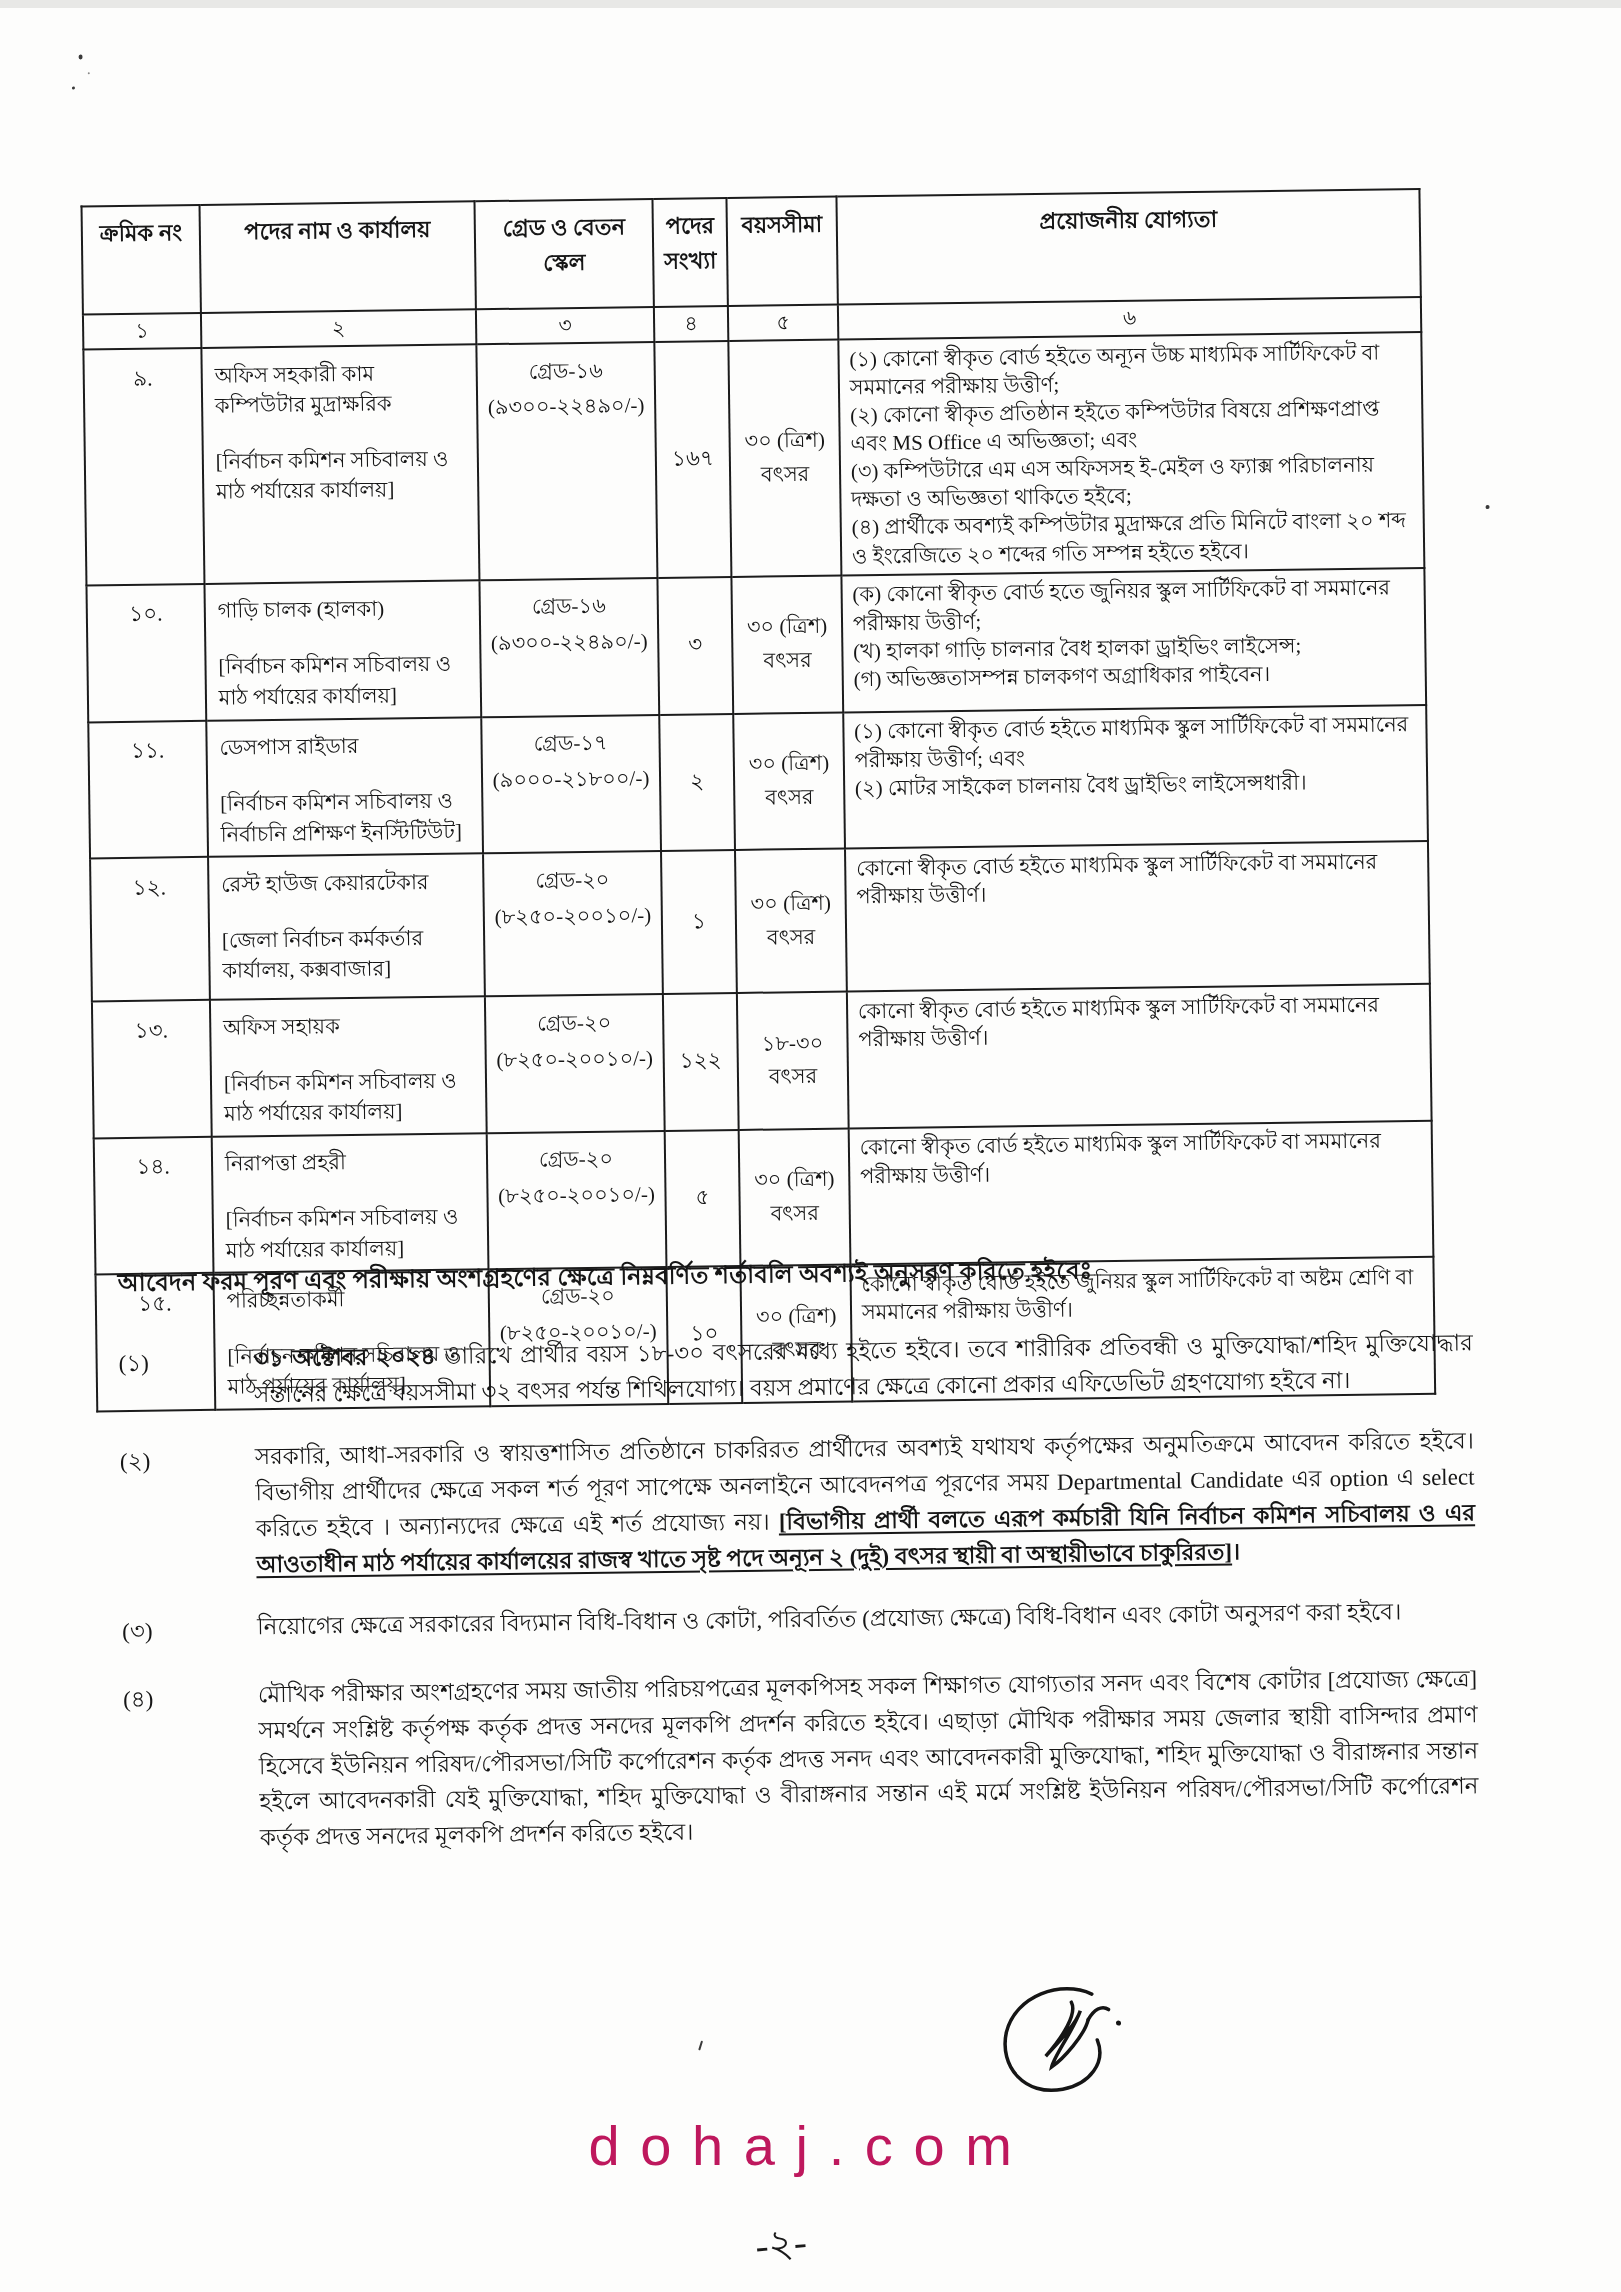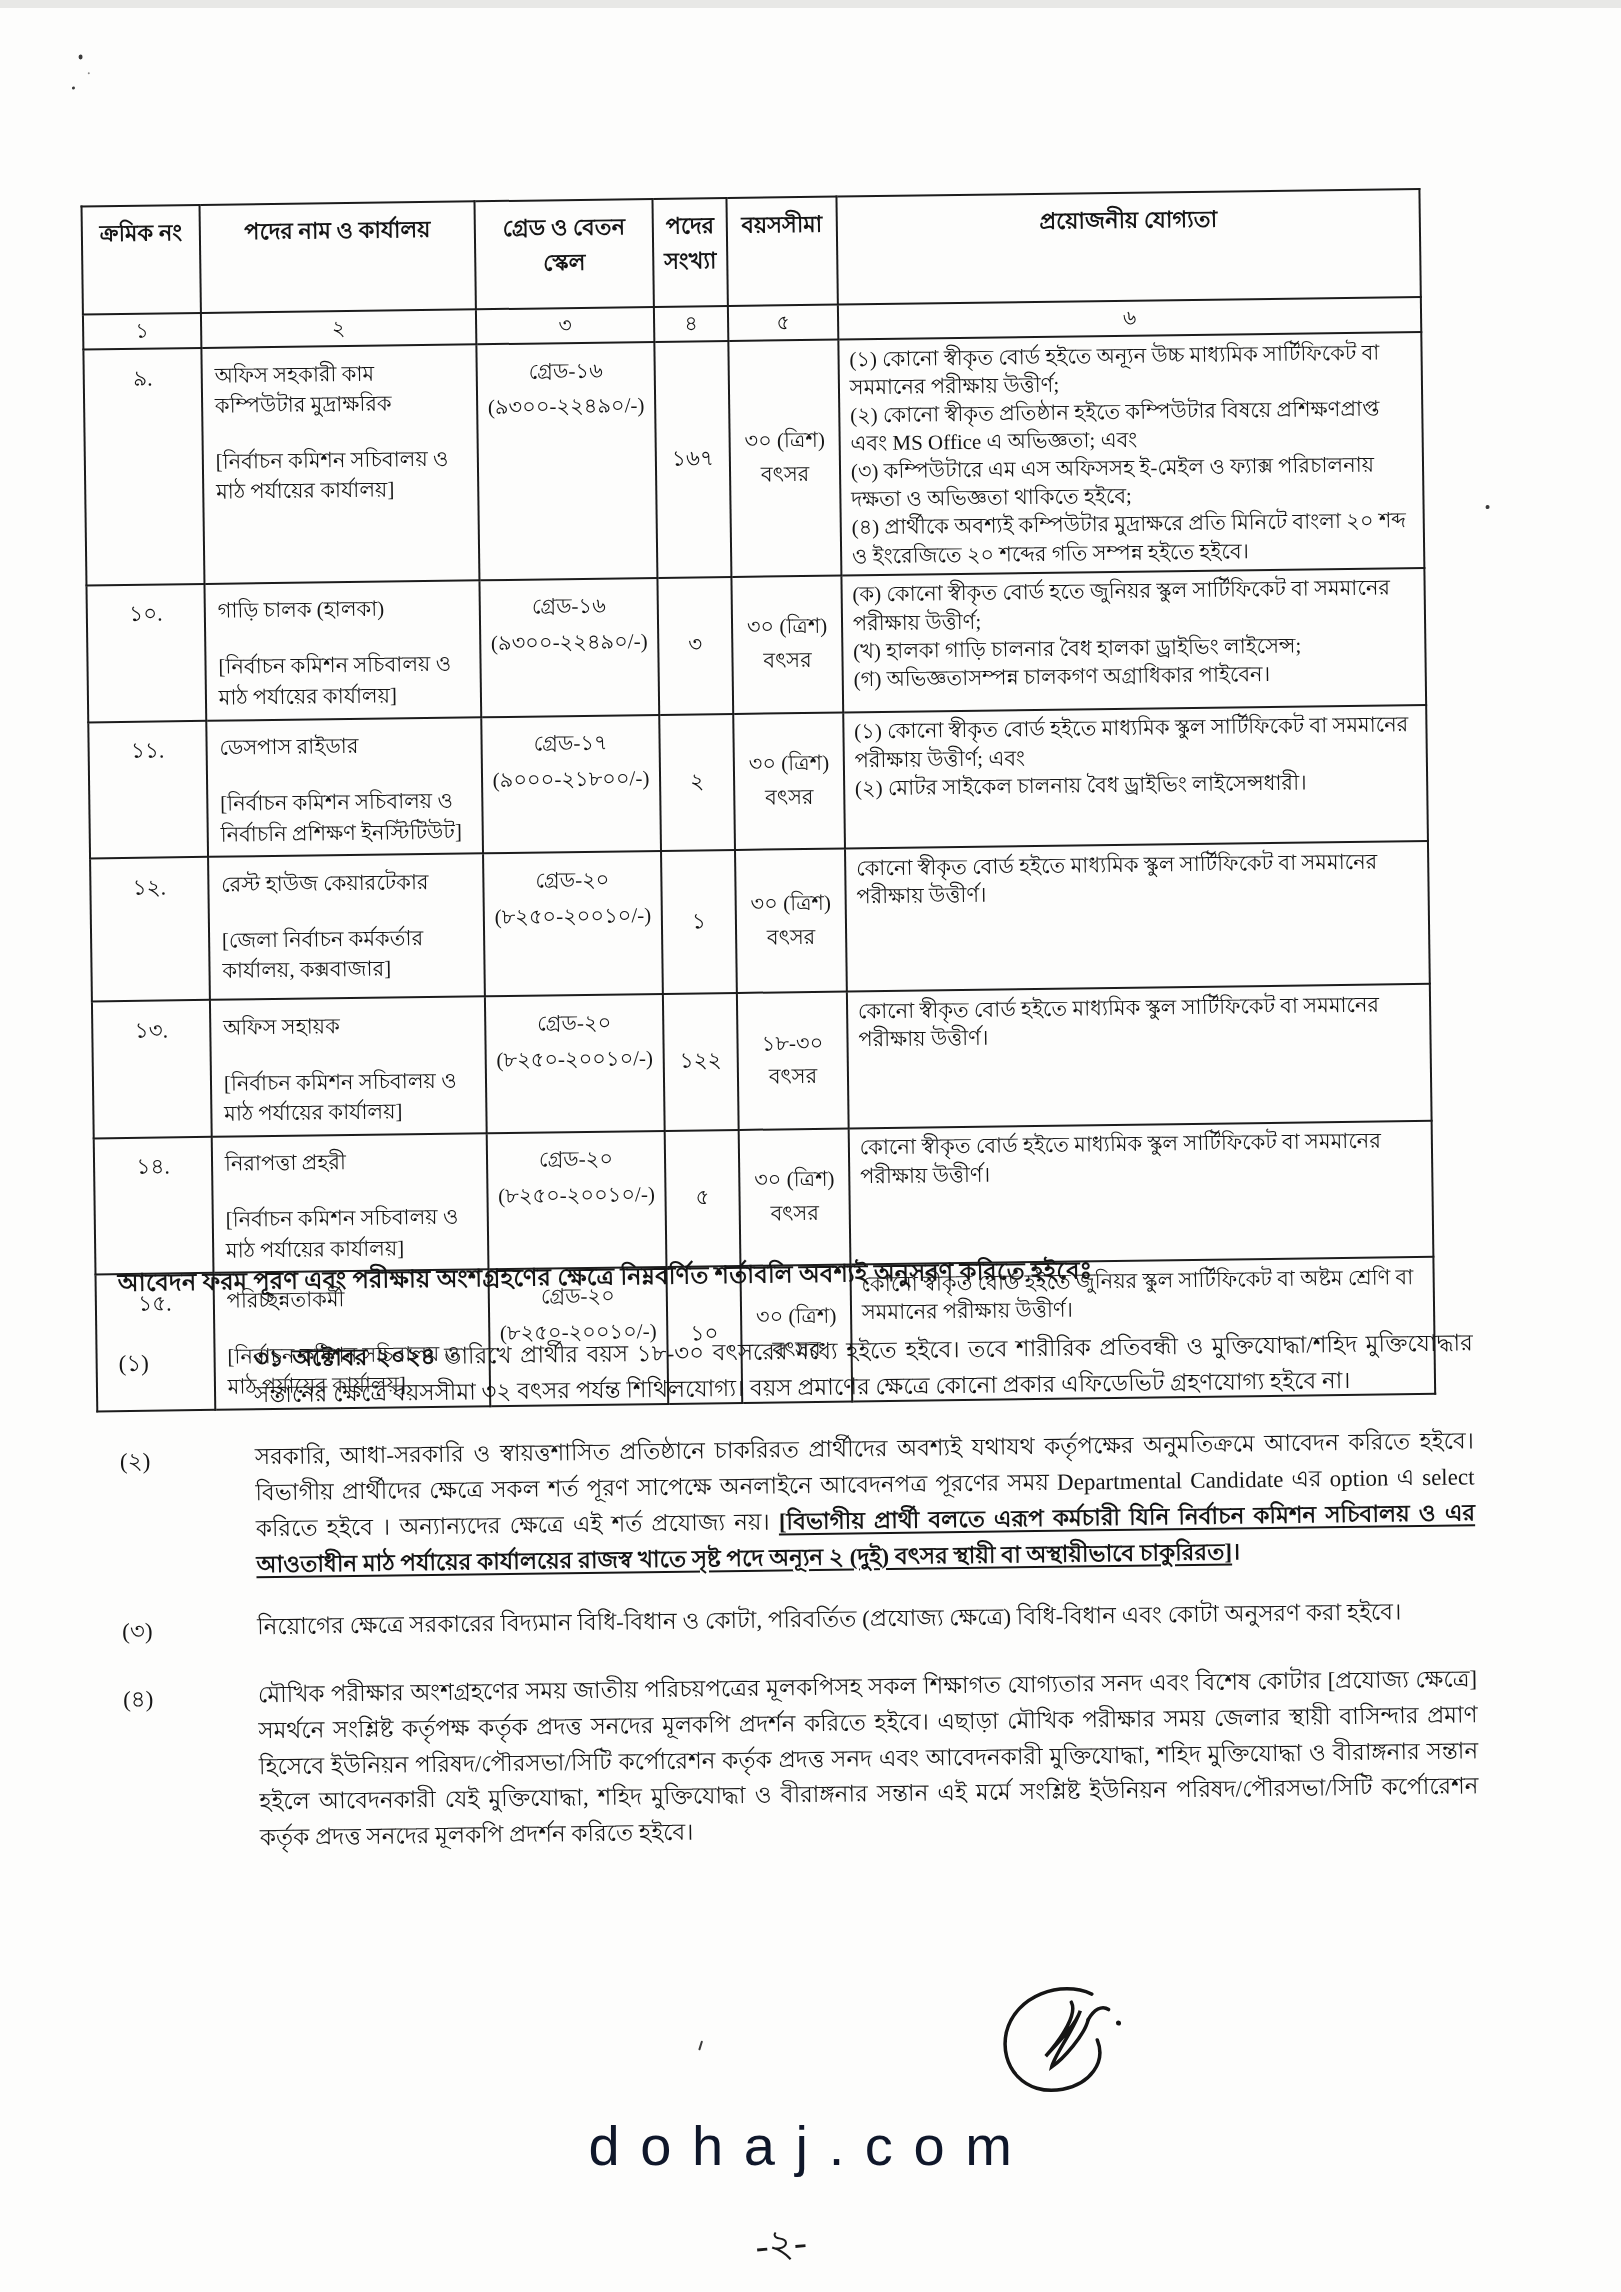--- a/index.html
+++ b/index.html
@@ -210,16 +210,16 @@
       <circle cx="128" cy="42" r="2.6" fill="#151515" stroke="none"></circle>
     </svg>
 
     <span class="speck" style="left:93px;top:37px;width:3.9px;height:4.9px;"></span>
     <span class="speck" style="left:86px;top:69px;width:2.9px;height:2.9px;"></span>
     <span class="speck" style="left:102px;top:55px;width:2px;height:2px;opacity:.6;"></span>
     <span class="speck" style="left:1494px;top:506px;width:3.9px;height:3.9px;"></span>
     <span class="speck" style="left:688px;top:2031px;width:2px;height:9.8px;border-radius:2px;transform:rotate(18deg);"></span>
   </div>
 
-  <div class="watermark" style="color: #0f172a;">dohaj.com</div>
+  <div class="watermark" style="color: #be185d;">dohaj.com</div>
   <div class="page-number">-২-</div>
 </div>
 
 
 </body></html>

